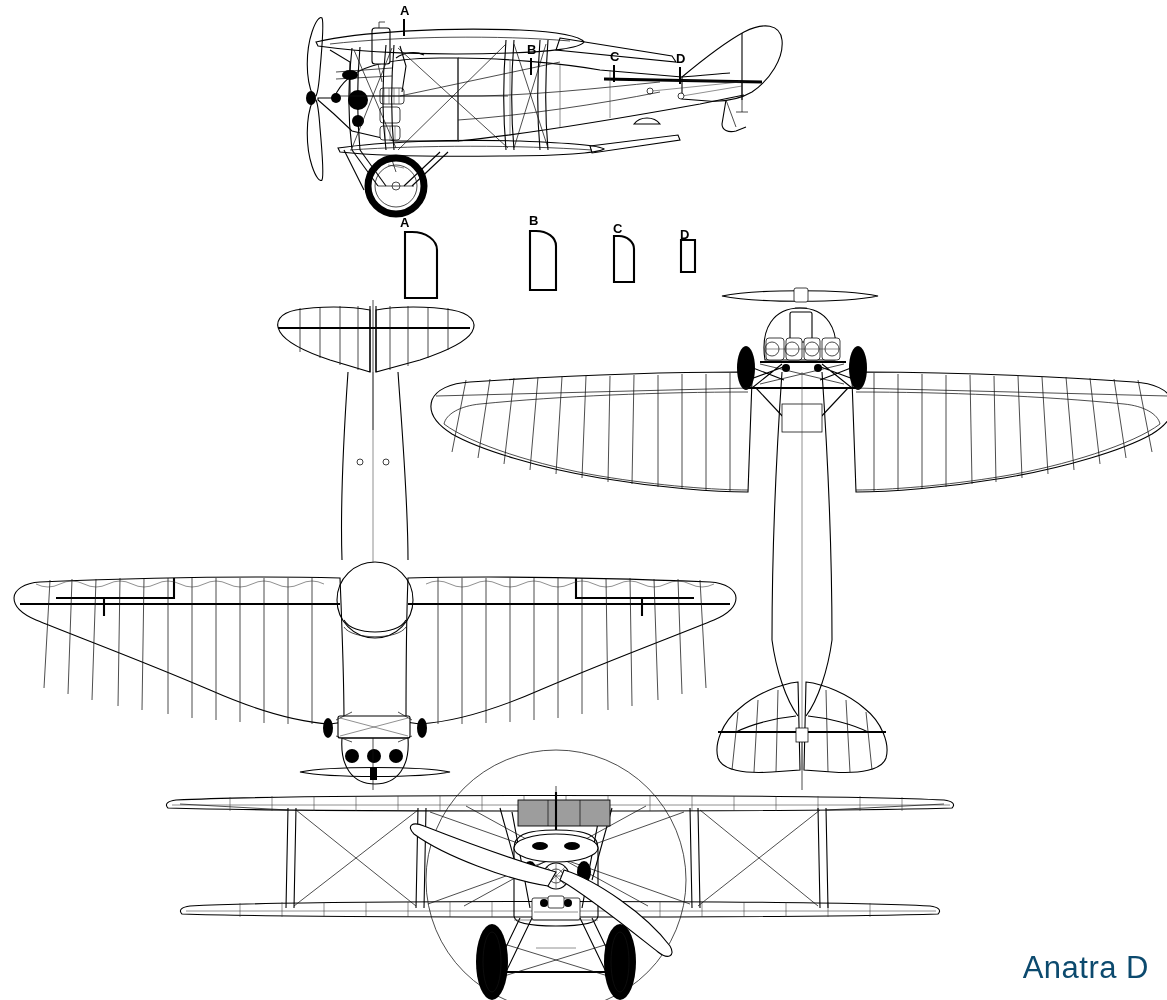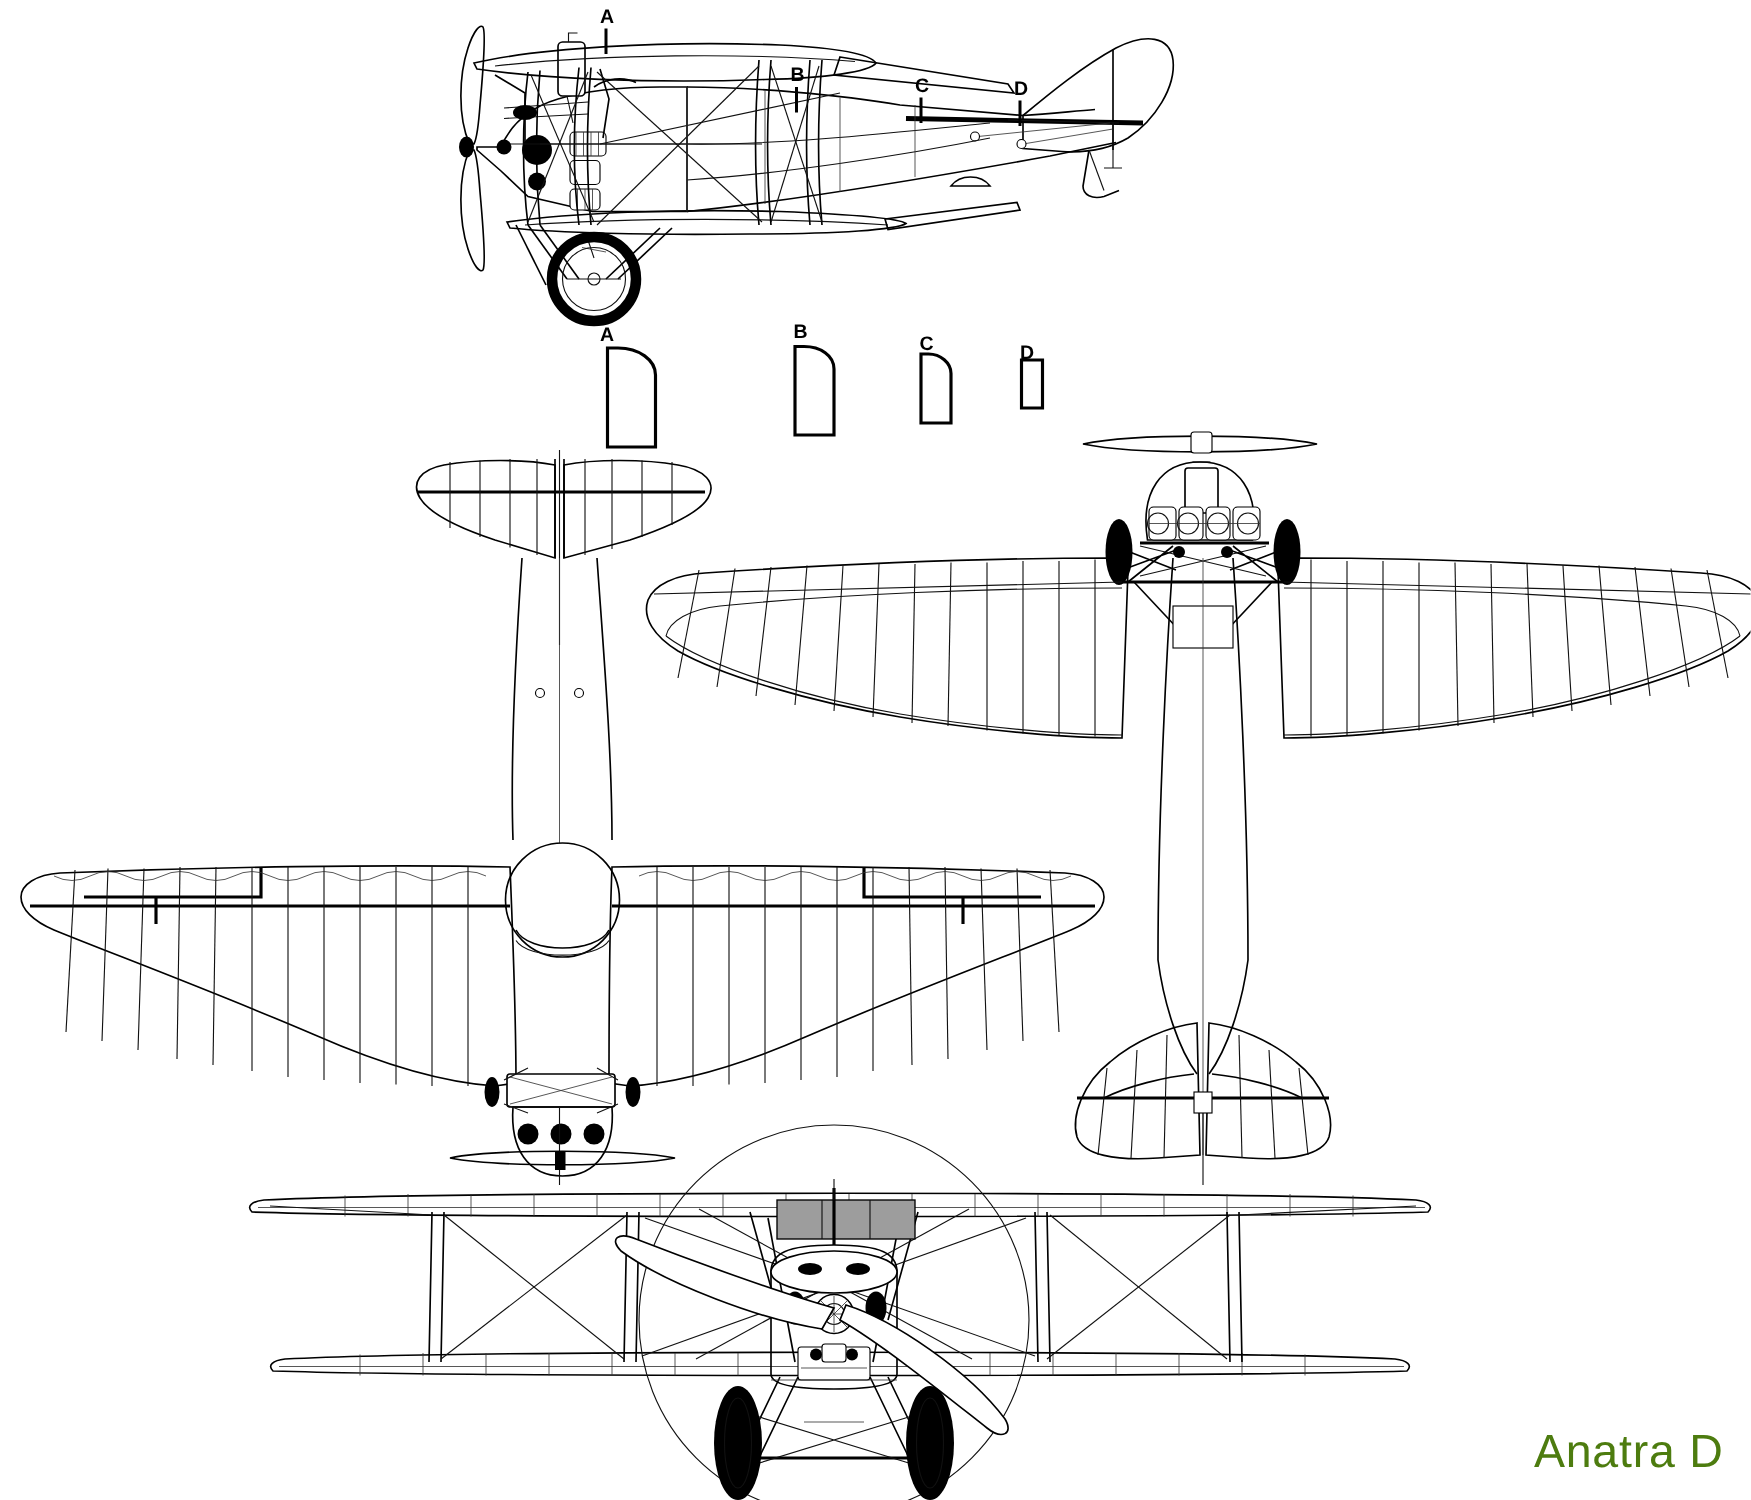--- a/index.html
+++ b/index.html
@@ -50,21 +50,21 @@
     position: absolute;
     width: 2px;
     background: #000000;
   }
   #title {
     position: absolute;
     right: 18px;
     bottom: 14px;
     font-family: "Liberation Sans", sans-serif;
     font-size: 31px;
-    color: #4d7c0f;
+    color: #0c4a6e;
     letter-spacing: 0.5px;
     white-space: nowrap;
   }
 </style>
 </head>
 <body>
 
 <div id="sheet">
 
   <svg id="drawing" viewBox="0 0 1167 1000">

